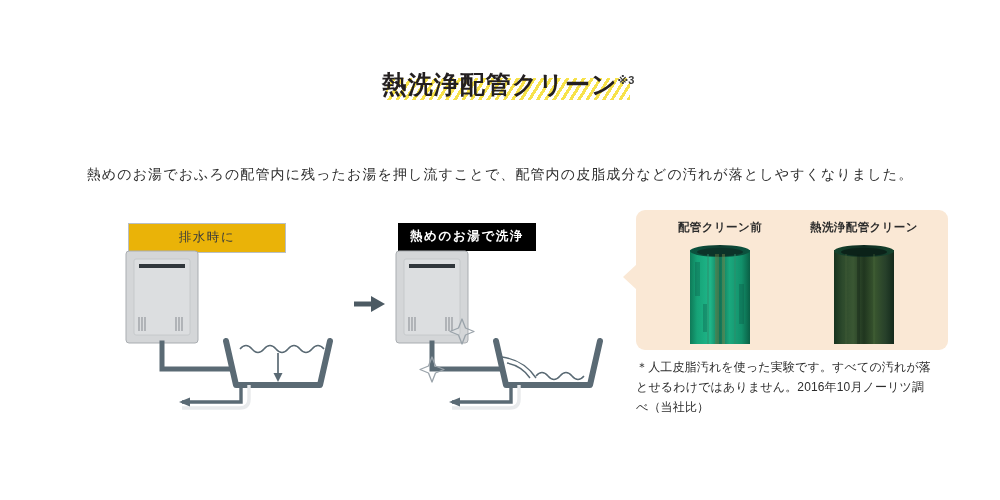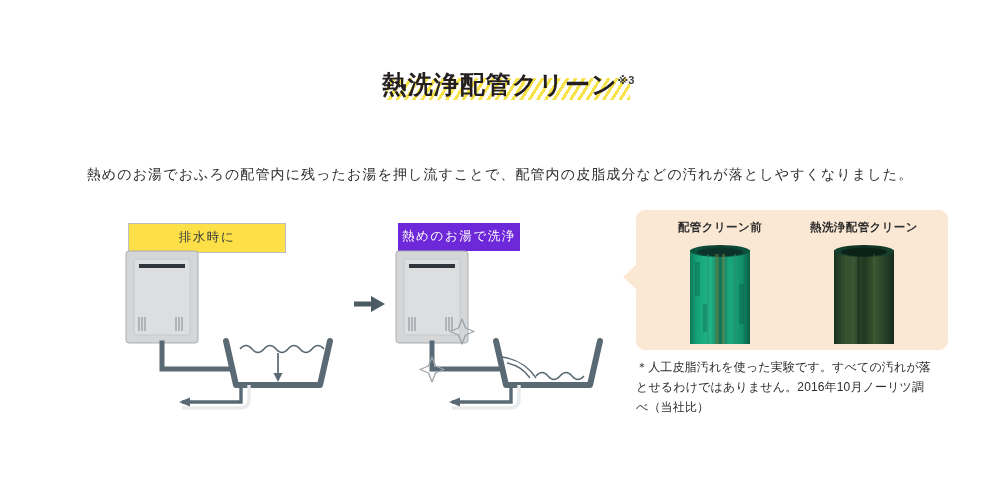--- a/index.html
+++ b/index.html
@@ -96,29 +96,30 @@
     font-size: 12.5px;
     letter-spacing: 1.6px;
     padding: 5px 0 6px 0;
     text-align: center;
     white-space: nowrap;
     box-sizing: border-box;
   }
   .step-label.light {
     left: 18px;
     width: 158px;
-    background: #fde047;
+    background: #eab308;
     border: 1px solid #b9bfc4;
     color: #35393d;
   }
   .step-label.dark {
     left: 8px;
-    width: 122px;
-    background: #6d28d9;
+    width: 138px;
+    background: #000000;
     color: #ffffff;
+    font-weight: bold;
   }
 
   .step-svg {
     position: absolute;
     left: 0;
     top: 30px;
   }
 
   #flow-arrow {
     position: absolute;

